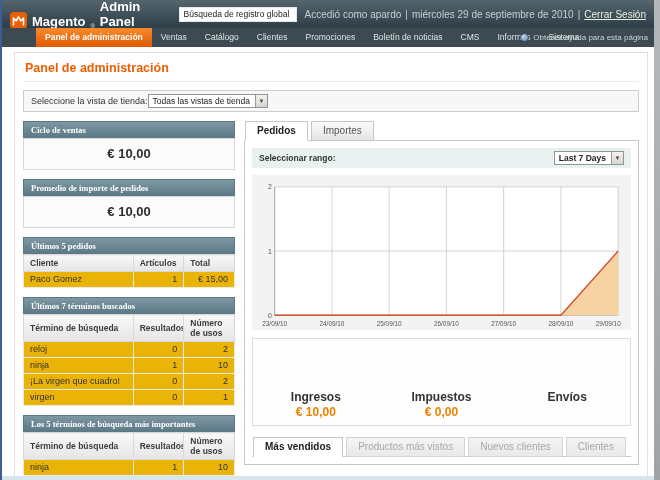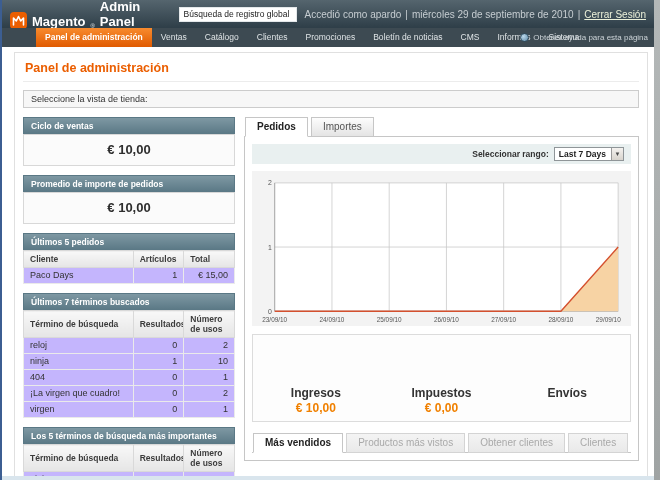--- a/index.html
+++ b/index.html
@@ -57,40 +57,40 @@
   .fake-select .sel-arrow { width:12px; background:linear-gradient(#f4f2ef,#d8d4cd);
     border-left:1px solid #9a9a9a; display:flex; align-items:center; justify-content:center;
     font-size:6px; color:#4a4a4a; }
 
   .dashboard { display:flex; gap:9px; align-items:flex-start; }
   .col-left { width:212px; flex:none; display:flex; flex-direction:column; gap:9px; }
   .col-right { flex:1; min-width:0; }
 
   
   .widget-head { background:linear-gradient(var(--widget-head-top,#7e98a3),var(--widget-head-bottom,#5a7885));
-    color:#fff; font-weight:bold; font-size:8.5px; padding:3px 7px; border:1px solid #5a7885; border-bottom:none; }
+    color:#fff; font-weight:bold; font-size:8.5px; padding:3px 7px; border:1px solid #5a7885; border-bottom:none;font-family:Liberation Serif, serif; }
   .widget-value { background:#fbfbfb; border:1px solid #d8d8d8; text-align:center;
     font-size:13px; font-weight:bold; color:#2e2e2e; padding:7px 0 8px; }
-  .wtable { width:100%; border-collapse:collapse; background:#c4b5fd; table-layout:fixed; }
+  .wtable { width:100%; border-collapse:collapse; background:#eab308; table-layout:fixed; }
   .wtable th { background:linear-gradient(#f8f8f8,#e5e5e5); color:#3c3c3c; font-weight:bold;
     font-size:8.5px; text-align:left; padding:3px 6px; border:1px solid #d9d9d9; overflow:hidden; }
   .wtable td { font-size:9px; color:#333; padding:2px 6px 3px; border:1px solid #eaeaea;
     border-top:none; overflow:hidden; }
   .wtable .num { text-align:right; }
   .wtable tbody tr { cursor:pointer; }
 
   
   .tabs-bar { display:flex; gap:3px; border-bottom:1px solid #c6c6c6; padding-left:1px; }
   .tab { font-size:10px; color:#555; padding:3px 11px 4px; border:1px solid #c6c6c6;
     margin-bottom:-1px; background:linear-gradient(#fdfdfd,#e4e4e4); cursor:pointer; white-space:nowrap; }
   .tab.active { background:#fff; border-bottom-color:#fff; font-weight:bold; color:#222; }
   .tab.dim { color:#a9a9a9; background:linear-gradient(#f4f4f4,#e9e9e9); border-color:#d4d4d4; }
   .tab-panel { border:1px solid #c6c6c6; border-top:none; background:#fff; padding:7px; }
 
-  .range-bar { background:#e9f0f0; padding:3px 7px; display:flex; justify-content:flex-end;
+  .range-bar { background:#e9f0f0; padding:3px 7px; display:flex; justify-content:space-between;
     align-items:center; gap:5px; font-size:8.5px; font-weight:bold; color:#333; }
 
   .chart-wrap { background:#f3f3f3; margin-top:7px; padding:4px 4px 1px; }
   .chart-wrap svg { display:block; width:100%; height:150px; }
 
   .totals { margin-top:8px; border:1px solid #dcdcdc; background:#fdfdfd; display:flex; padding:5px 0 6px; }
   .total-cell { flex:1; text-align:center; }
   .total-label { font-size:12px; font-weight:bold; color:#333;margin-top:46px; }
   .total-value { font-size:12px; font-weight:bold; color:var(--totals-value,#f08000); margin-top:1px; }
 
@@ -145,20 +145,24 @@
     <span>Obtener ayuda para esta página</span>
   </span>
 </div>
 
 <div class="content-box">
   <div class="page-title">Panel de administración</div>
   <div class="title-rule"></div>
 
   <div class="store-bar">
     <span>Seleccione la vista de tienda:</span>
+    <span class="fake-select">
+      <span class="sel-text">Todas las vistas de tienda</span>
+      <span class="sel-arrow">▼</span>
+    </span>
   </div>
 
   <div class="dashboard">
 
     <div class="col-left">
 
       <div>
         <div class="widget-head">Ciclo de ventas</div>
         <div class="widget-value">€ 10,00</div>
       </div>
@@ -173,21 +177,21 @@
         <table class="wtable">
           <thead>
             <tr>
               <th style="width:52%">Cliente</th>
               <th style="width:24%">Artículos</th>
               <th style="width:24%">Total</th>
             </tr>
           </thead>
           <tbody>
             <tr>
-              <td>Paco Days</td>
+              <td>Paco Gomez</td>
               <td class="num">1</td>
               <td class="num">€ 15,00</td>
             </tr>
           </tbody>
         </table>
       </div>
 
       <div>
         <div class="widget-head">Últimos 7 términos buscados</div>
         <table class="wtable">
@@ -201,25 +205,20 @@
           <tbody>
             <tr>
               <td>reloj</td>
               <td class="num">0</td>
               <td class="num">2</td>
             </tr>
             <tr>
               <td>ninja</td>
               <td class="num">1</td>
               <td class="num">10</td>
-            </tr>
-            <tr>
-              <td>404</td>
-              <td class="num">0</td>
-              <td class="num">1</td>
             </tr>
             <tr>
               <td>¡La virgen que cuadro!</td>
               <td class="num">0</td>
               <td class="num">2</td>
             </tr>
             <tr>
               <td>virgen</td>
               <td class="num">0</td>
               <td class="num">1</td>
@@ -307,21 +306,21 @@
           </div>
           <div class="total-cell">
             <div class="total-label">Envíos</div>
           </div>
         </div>
 
         <div class="bottom-tabs">
           <div class="tabs-bar">
             <span class="tab active">Más vendidos</span>
             <span class="tab dim">Productos más vistos</span>
-            <span class="tab dim">Obtener clientes</span>
+            <span class="tab dim">Nuevos clientes</span>
             <span class="tab dim">Clientes</span>
           </div>
 
         </div>
 
       </div>
     </div>
   </div>
 </div>
 

